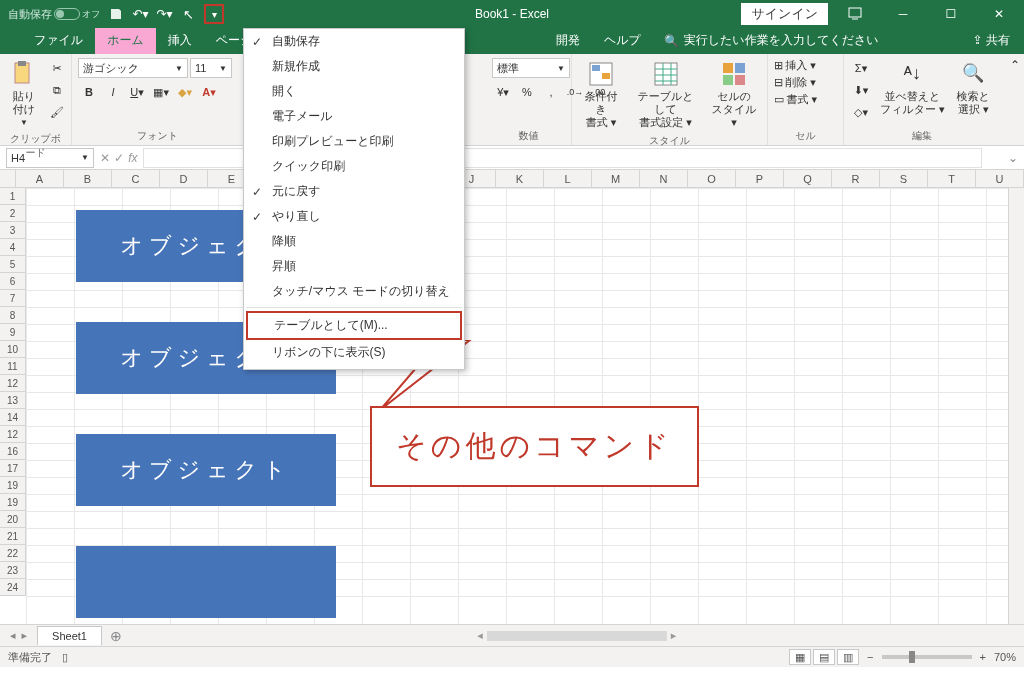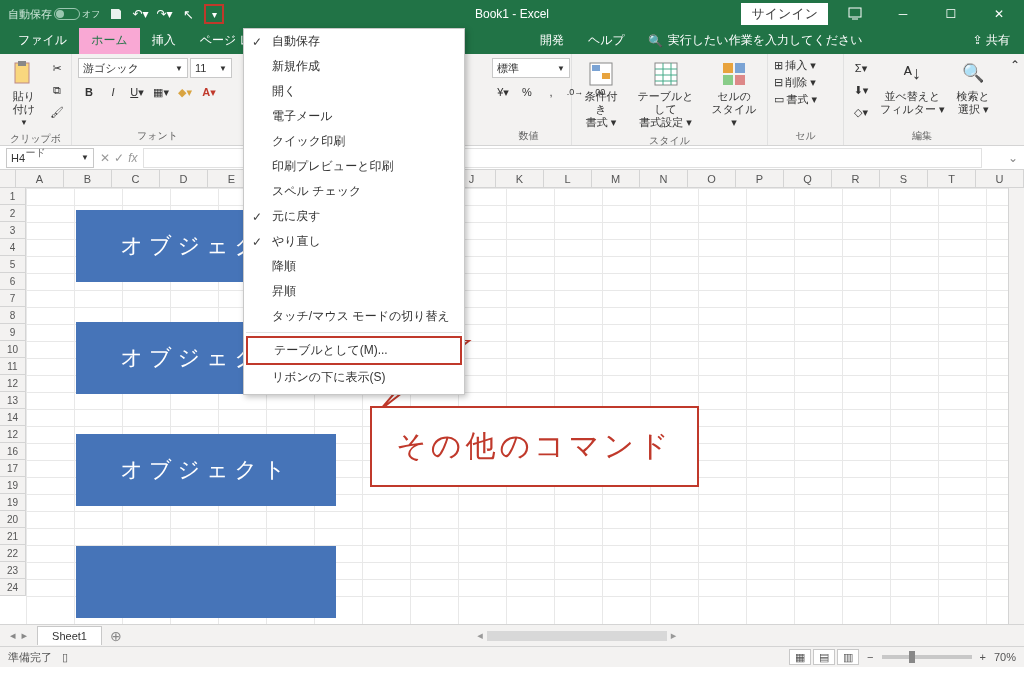--- a/index.html
+++ b/index.html
@@ -8,21 +8,21 @@
 .qat{display:flex;align-items:center;gap:8px;padding-left:8px}
 .qat-item{display:flex;align-items:center;gap:2px;color:#cfe8db;font-size:11px}
 .qat-toggle{width:26px;height:12px;border:1px solid #9ac7b0;border-radius:7px;position:relative}
 .qat-toggle::after{content:"";position:absolute;width:8px;height:8px;border-radius:50%;background:#9ac7b0;top:1px;left:1px}
 .qat-icon{width:16px;height:16px;display:flex;align-items:center;justify-content:center;color:#fff;cursor:pointer}
 .qat-drop{width:20px;height:20px;border:2px solid #c0392b;display:flex;align-items:center;justify-content:center;cursor:pointer}
 .title-center{position:absolute;left:50%;transform:translateX(-50%);font-size:12px}
 .title-right{margin-left:auto;display:flex;align-items:center;gap:6px;padding-right:4px}
 .signin{background:#fff;color:#444;padding:2px 10px;font-size:13px;cursor:pointer}
 .winbtn{width:42px;height:28px;display:flex;align-items:center;justify-content:center;cursor:pointer;color:#fff}
-.ribbon-tabs{height:26px;background:#217346;display:flex;align-items:flex-end;padding-left:6px;color:#fff;font-size:12px}
+.ribbon-tabs{height:26px;background:#217346;display:flex;align-items:flex-end;padding-left:22px;color:#fff;font-size:12px}
 .tab{padding:5px 12px;cursor:pointer}
 .tab.active{background:#f9a8d4;color:#217346}
 .tab-share{margin-left:auto;padding:5px 14px;cursor:pointer}
 .ribbon{height:92px;background:#f3f2f1;border-bottom:1px solid #d4d4d4;display:flex;position:relative}
 .ribbon-group{border-right:1px solid #e1e1e1;display:flex;flex-direction:column;justify-content:space-between;padding:4px 6px 2px}
 .rg-label{text-align:center;font-size:10px;color:#666;padding-top:2px}
 .rg-body{display:flex;gap:4px;align-items:flex-start}
 .big-btn{display:flex;flex-direction:column;align-items:center;gap:2px;padding:2px 4px;cursor:pointer;font-size:11px;text-align:center;line-height:1.2}
 .ico{width:20px;height:20px;display:flex;align-items:center;justify-content:center}
 .ico-lg{width:28px;height:28px}
@@ -267,23 +267,22 @@
   </div>
   <div style="position:absolute;right:4px;top:4px;cursor:pointer">⌃</div>
 </div>
 
 <div class="dropdown-menu">
   <div id="dd-items">
       <div class="dd-item checked">自動保存</div>
       <div class="dd-item">新規作成</div>
       <div class="dd-item">開く</div>
       <div class="dd-item">電子メール</div>
+      <div class="dd-item">印刷プレビューと印刷</div>
       <div class="dd-item">クイック印刷</div>
-      <div class="dd-item">印刷プレビューと印刷</div>
-      <div class="dd-item">スペル チェック</div>
       <div class="dd-item checked">元に戻す</div>
       <div class="dd-item checked">やり直し</div>
       <div class="dd-item">降順</div>
       <div class="dd-item">昇順</div>
       <div class="dd-item">タッチ/マウス モードの切り替え</div>
     </div>
   <div class="dd-sep"></div>
   <div class="dd-item hl">
       <span>テーブルとして(M)...</span>
     </div>

